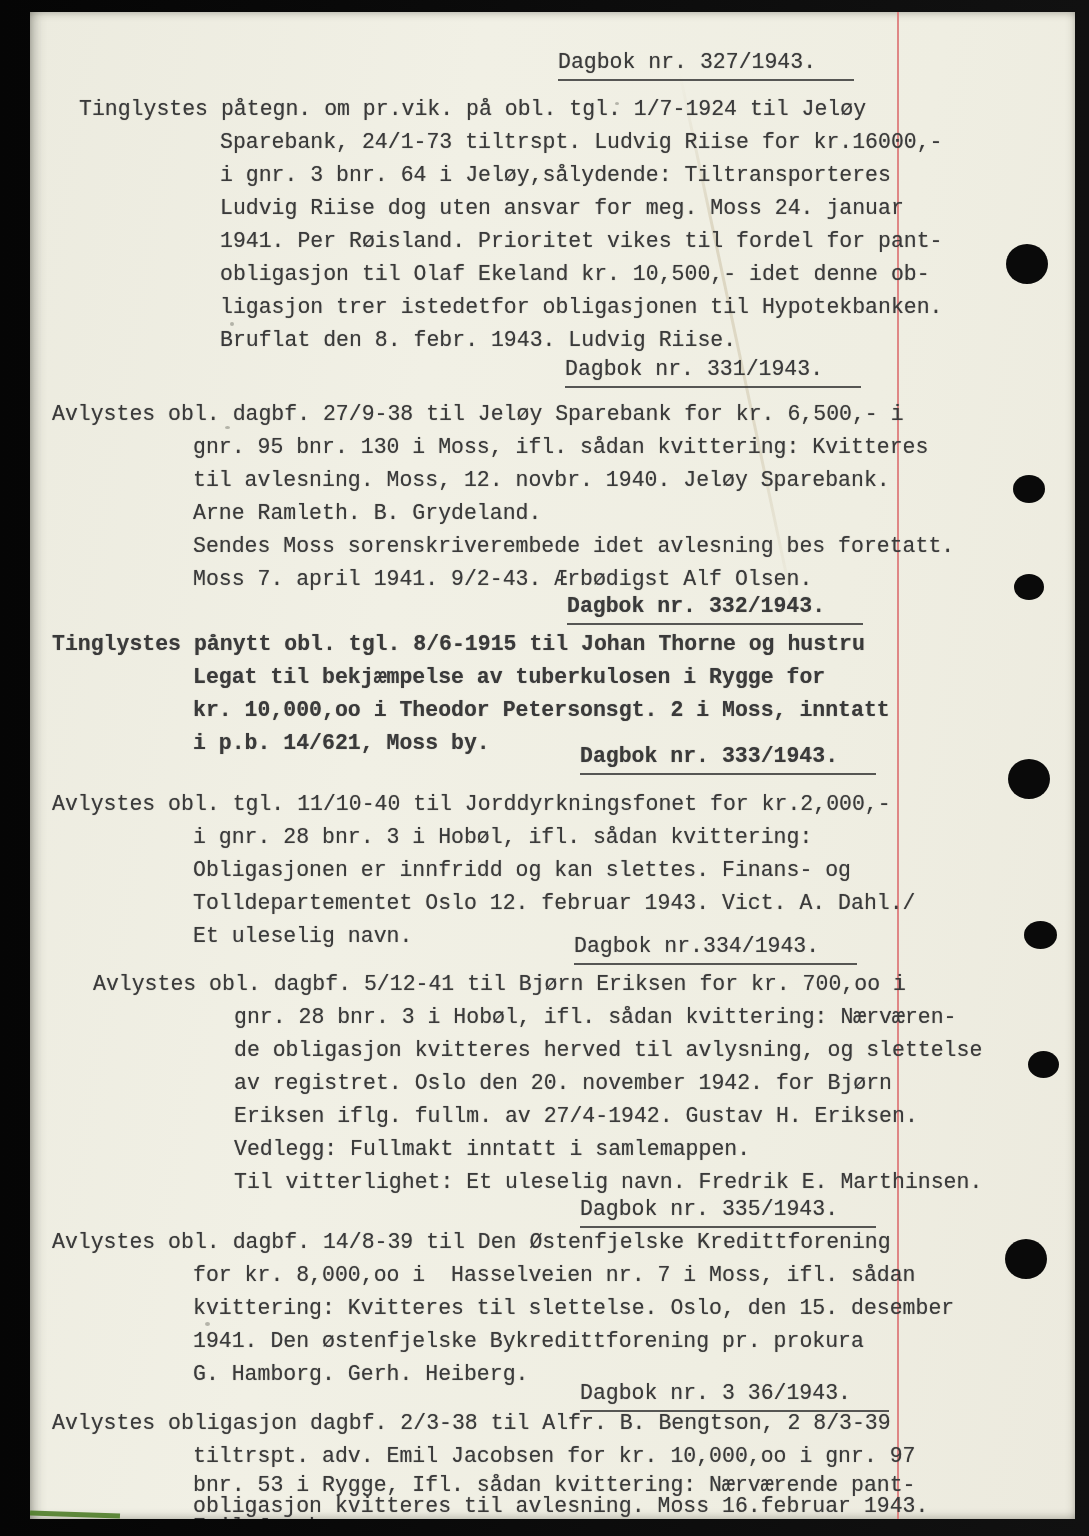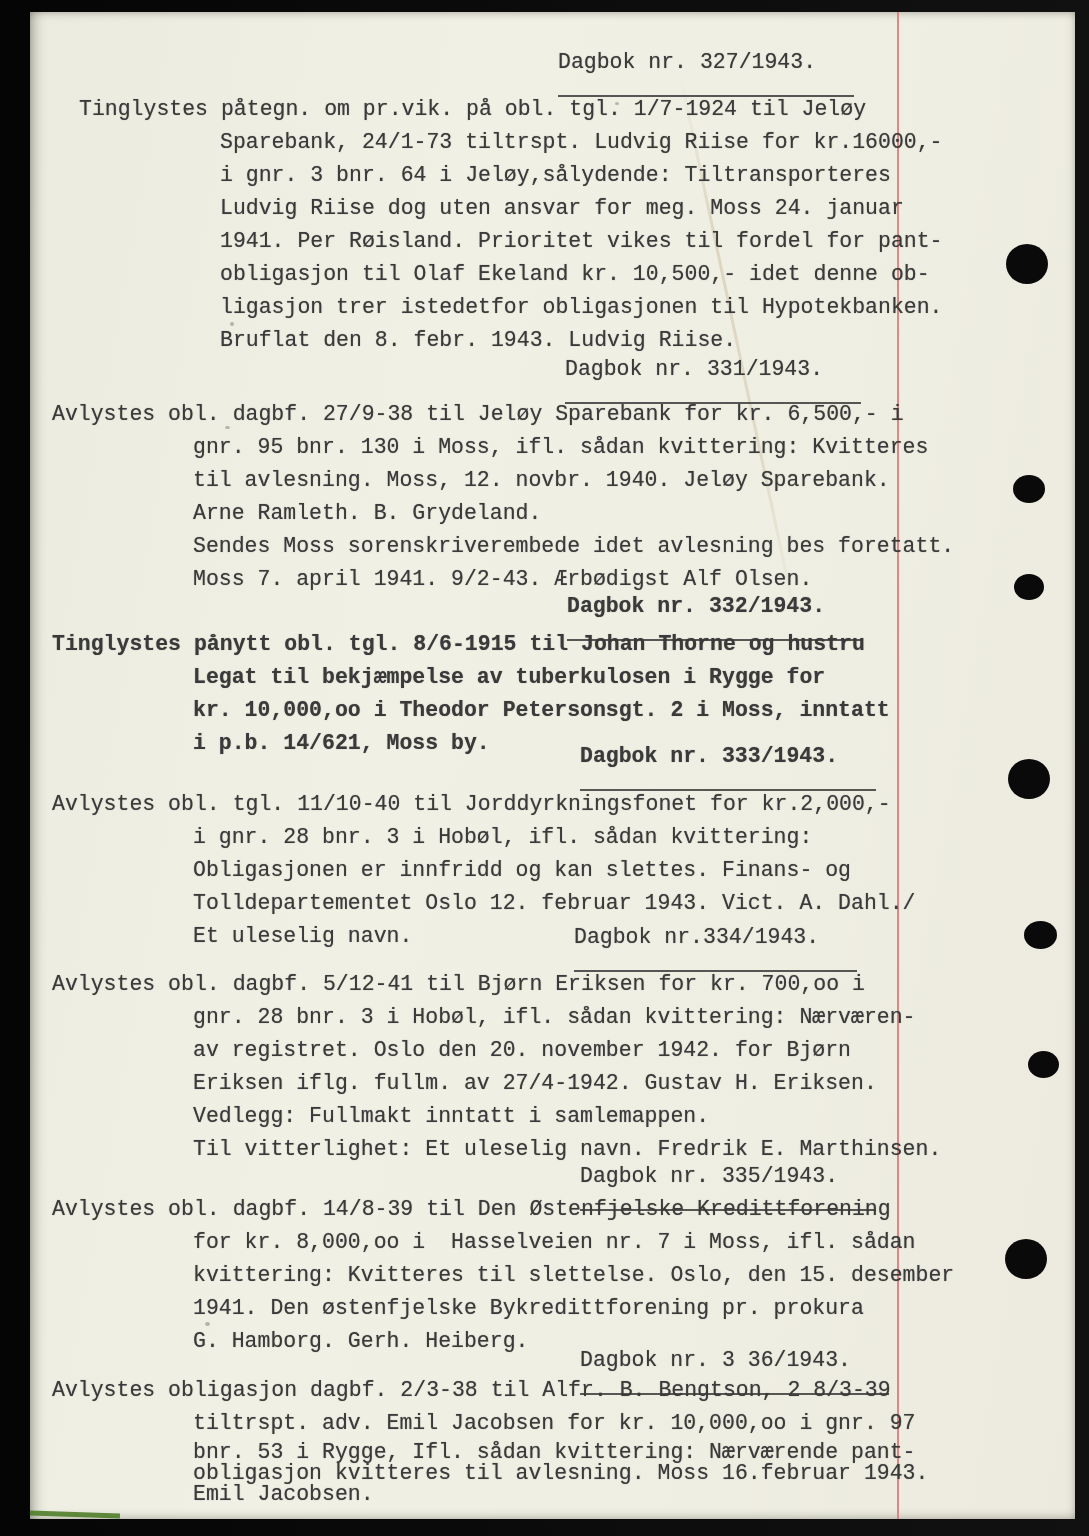--- a/index.html
+++ b/index.html
@@ -52,33 +52,33 @@
     font-size:21.5px;line-height:33px;
     text-shadow:0 0 1px rgba(55,55,55,.55);
   }
   .ln,.hrow{position:relative;white-space:pre;height:33px;}
   .ln.first{margin-left:22px;}
   .ln.cont{margin-left:163px;}
   .hrow{margin-left:528px;}
   .heading{
     display:inline-block;
     border-bottom:2px solid rgba(48,48,48,.8);
-    padding-right:38px;padding-bottom:16px;
+    padding-right:38px;padding-bottom:0px;
   }
   .inline-heading{position:absolute;white-space:pre;}
   .ih3{left:387px;top:13px;}
-  .ih4{left:381px;top:1px;}
+  .ih4{left:381px;top:10px;}
   
   .e0{margin-top:14px;padding-left:27px;}
   .e1h{margin-top:-4px;margin-left:535px;}
   .e1{margin-top:12px;}
   .e2h{margin-top:-6px;margin-left:537px;font-weight:bold;}
   .e2{margin-top:5px;font-weight:bold;}
   .e3{margin-top:28px;}
-  .e4{margin-top:15px;}
+  .e4{margin-top:15px;padding-left:41px;}
   .e5h{margin-top:-6px;margin-left:550px;}
   .e5{margin-top:0;}
   .e6h{margin-top:-14px;margin-left:550px;}
   .e6{margin-top:-3px;}
   .e6 .l2{margin-top:-4px;}
   .e6 .l3{margin-top:-12px;}
   .e6 .l4{margin-top:-12px;}
   
   .speck{position:absolute;border-radius:50%;background:rgba(90,90,80,.4);}
   .s1{left:155px;top:96px;width:4px;height:3px;}
@@ -138,20 +138,21 @@
         <div class="para e3">
           <div class="ln first l0"><span>Avlystes obl. tgl. 11/10-40 til Jorddyrkningsfonet for kr.2,000,-</span></div>
           <div class="ln cont l1"><span>i gnr. 28 bnr. 3 i Hobøl, ifl. sådan kvittering:</span></div>
           <div class="ln cont l2"><span>Obligasjonen er innfridd og kan slettes. Finans- og</span></div>
           <div class="ln cont l3"><span>Tolldepartementet Oslo 12. februar 1943. Vict. A. Dahl./</span></div>
           <div class="ln cont l4"><span>Et uleselig navn.</span><span class="inline-heading heading ih4">Dagbok nr.334/1943.</span></div>
         </div>
         <div class="para e4">
           <div class="ln first l0"><span>Avlystes obl. dagbf. 5/12-41 til Bjørn Eriksen for kr. 700,oo i</span></div>
           <div class="ln cont l1"><span>gnr. 28 bnr. 3 i Hobøl, ifl. sådan kvittering: Nærværen-</span></div>
+          <div class="ln cont l2"><span>de obligasjon kvitteres herved til avlysning, og slettelse</span></div>
           <div class="ln cont l3"><span>av registret. Oslo den 20. november 1942. for Bjørn</span></div>
           <div class="ln cont l4"><span>Eriksen iflg. fullm. av 27/4-1942. Gustav H. Eriksen.</span></div>
           <div class="ln cont l6"><span>Vedlegg: Fullmakt inntatt i samlemappen.</span></div>
           <div class="ln cont l5"><span>Til vitterlighet: Et uleselig navn. Fredrik E. Marthinsen.</span></div>
         </div>
         <div class="hrow e5h"><span class="heading">Dagbok nr. 335/1943.</span></div>
         <div class="para e5">
           <div class="ln first l0"><span>Avlystes obl. dagbf. 14/8-39 til Den Østenfjelske Kredittforening</span></div>
           <div class="ln cont l1"><span>for kr. 8,000,oo i  Hasselveien nr. 7 i Moss, ifl. sådan</span></div>
           <div class="ln cont l2"><span>kvittering: Kvitteres til slettelse. Oslo, den 15. desember</span></div>

